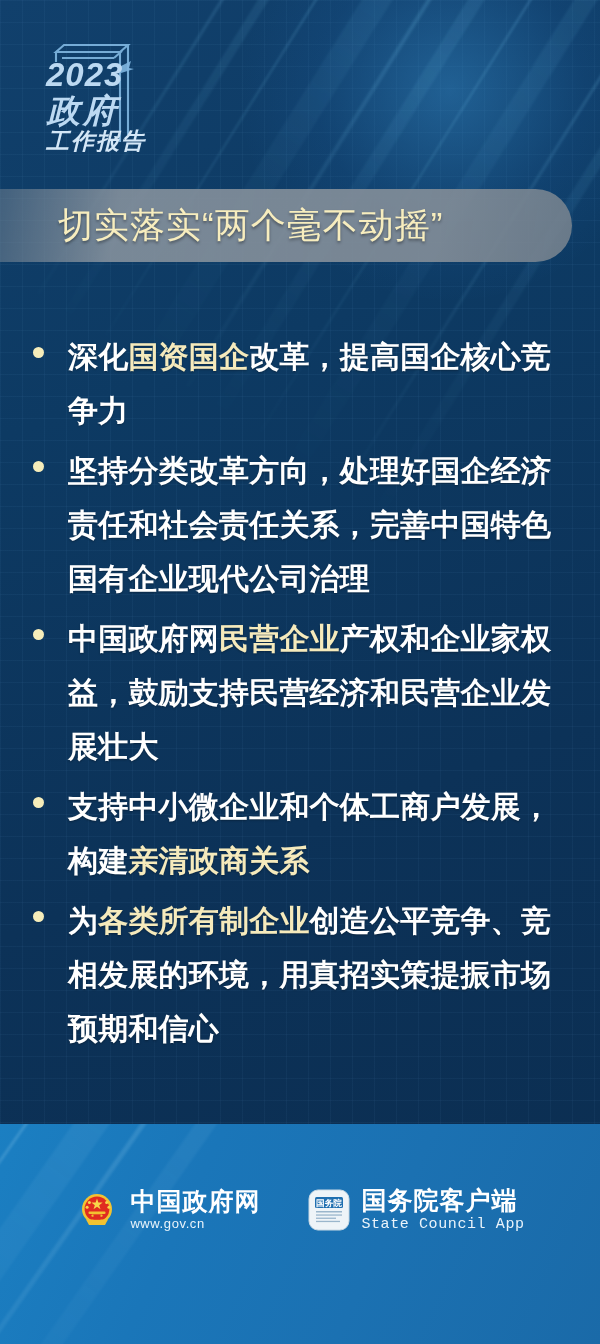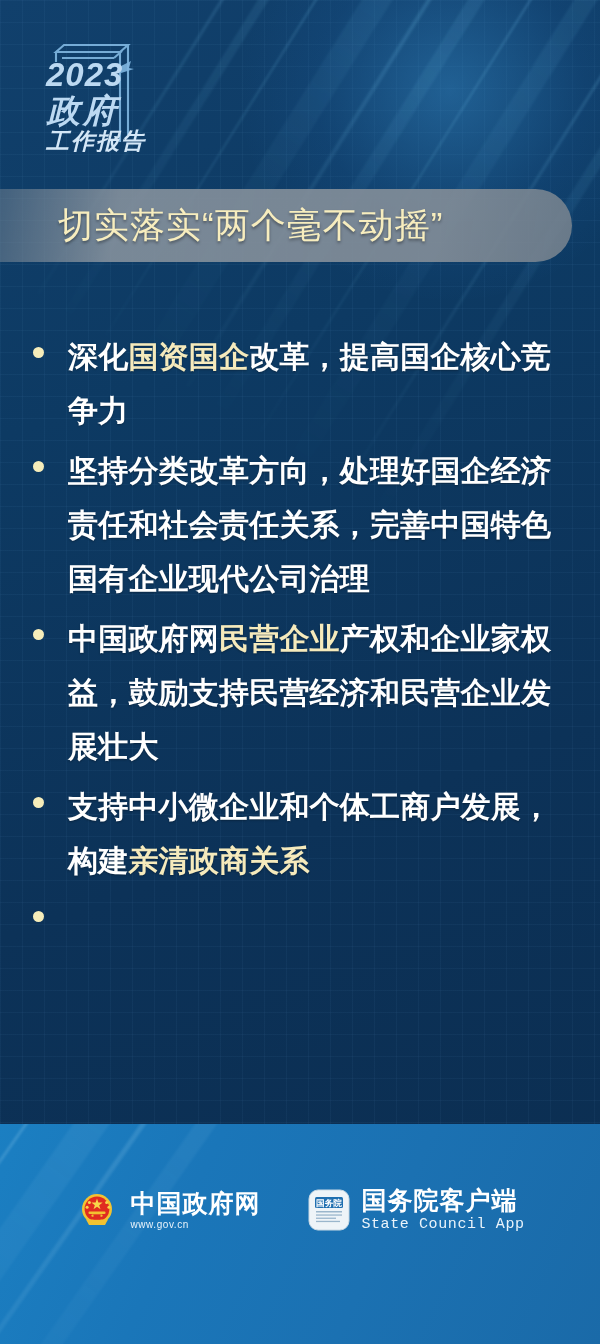--- a/index.html
+++ b/index.html
@@ -117,21 +117,21 @@
   .footer-row {
     position:absolute; left:0; top:62px; width:600px;
     display:flex; align-items:center; justify-content:center; gap:48px;
   }
   .brand { display:flex; align-items:center; gap:11px; }
   .brand-txt { display:flex; flex-direction:column; }
   .brand-cn {
     font-size:25px; font-weight:bold; color:#ffffff; letter-spacing:1px; line-height:1.12;
   }
   .brand-en {
-    font-size:10px; color:#eaf4fb; letter-spacing:.6px; line-height:1.3; margin-top:1px;
+    font-size:13px; color:#eaf4fb; letter-spacing:.6px; line-height:1.3; margin-top:1px;
   }
   .brand-en.serif { font-family:Liberation Mono, monospace; font-size:15px; }
   .emblem svg, .appicon svg { display:block; }
 </style>
 </head>
 <body>
 
 <div class="poster">
 
   <div class="grid-overlay"></div>
@@ -183,20 +183,21 @@
       <div class="bullet">
         <span class="dot"></span>
         <div class="btext"><span>中国政府网</span><span class="hl">民营企业</span><span>产权和企业家权益，鼓励支持民营经济和民营企业发展壮大</span></div>
       </div>
       <div class="bullet">
         <span class="dot"></span>
         <div class="btext"><span>支持中小微企业和个体工商户发展，构建</span><span class="hl">亲清政商关系</span></div>
       </div>
       <div class="bullet">
         <span class="dot"></span>
+        <div class="btext"><span>为</span><span class="hl">各类所有制企业</span><span>创造公平竞争、竞相发展的环境，用真招实策提振市场预期和信心</span></div>
       </div>
     </div>
 
   <div class="footer">
     <div class="fbeams">
       <div class="fbeam" style="left:40px;  width:4px;  opacity:.7;"></div>
       <div class="fbeam" style="left:70px;  width:16px; opacity:.30;"></div>
       <div class="fbeam" style="left:120px; width:3px;  opacity:.65;"></div>
       <div class="fbeam" style="left:160px; width:30px; opacity:.22;"></div>
       <div class="fbeam" style="left:215px; width:5px;  opacity:.45;"></div>

